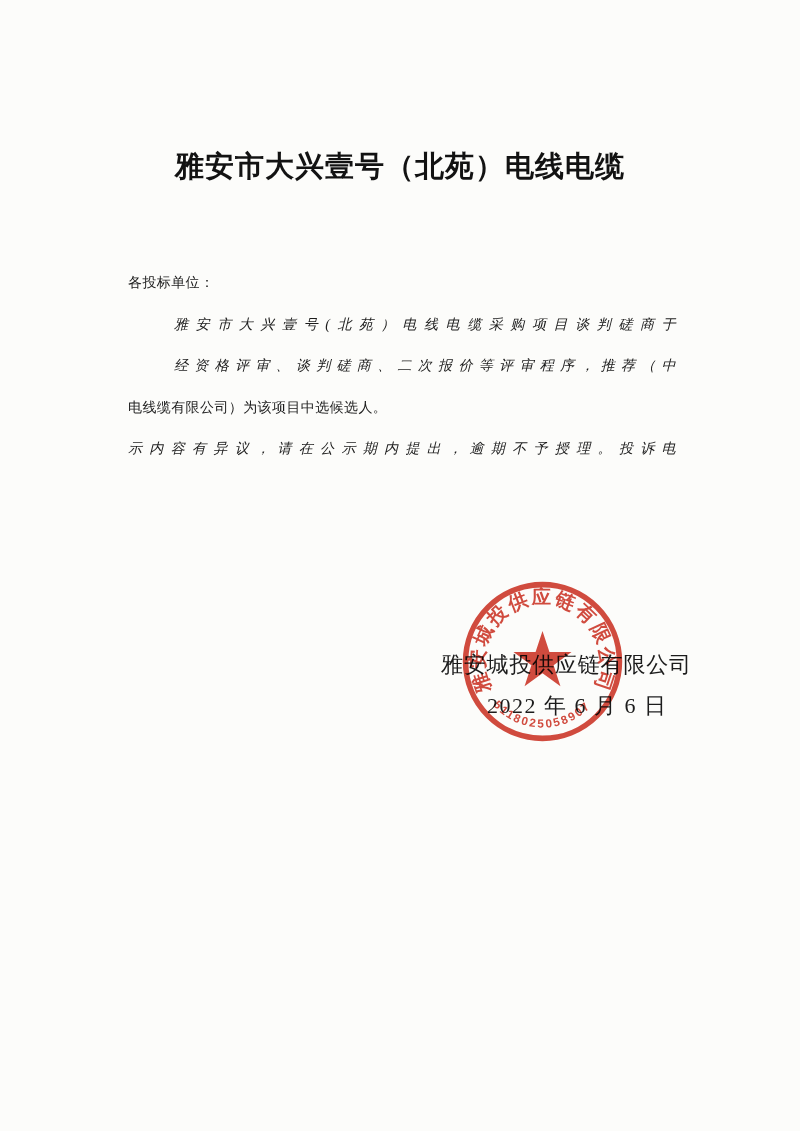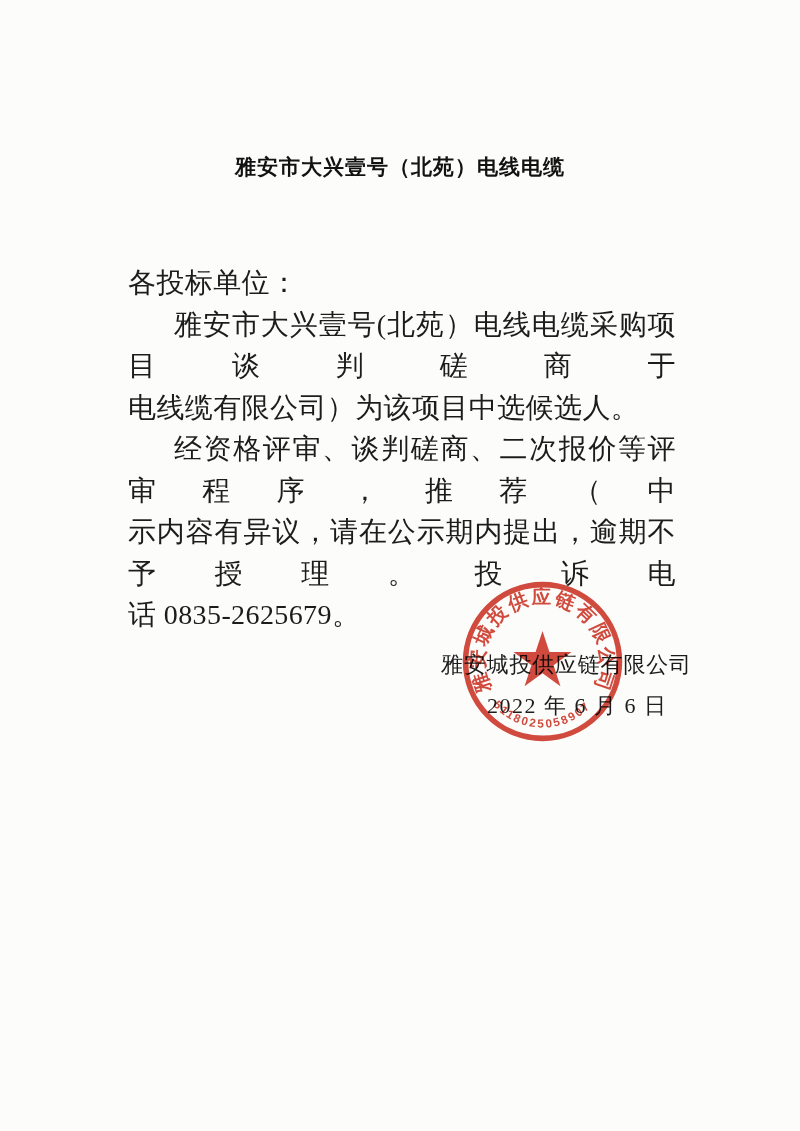--- a/index.html
+++ b/index.html
@@ -14,40 +14,41 @@
     color: #1c1c1c;
   }
   .doc-title {
     position: absolute;
     top: 147px;
     left: 0;
     width: 100%;
     text-align: center;
     font-family: "Liberation Sans", "DejaVu Sans", sans-serif;
     font-weight: bold;
-    font-size: 21px;
+    font-size: 29px;
     line-height: 39px;
     color: #121212;
     letter-spacing: 1px;
   }
   .body-text {
     position: absolute;
     left: 128px;
     top: 262px;
     width: 548px;
-    font-size: 28px;
+    font-size: 14px;
     line-height: 41.5px;
     letter-spacing: 0.4px;
   }
   .line { min-height: 41.5px; }
   .ind { text-indent: 46px; }
   .j {
     text-align: justify;
     text-align-last: justify;
     text-justify: inter-character;
+    font-style: italic;
   }
   .sig-company {
     position: absolute;
     top: 650px;
     left: 441px;
     font-size: 22px;
     letter-spacing: 0.8px;
     white-space: nowrap;
   }
   .sig-date {
@@ -77,24 +78,23 @@
 
 <div class="page">
 
   <div class="doc-title">
     <div>雅安市大兴壹号（北苑）电线电缆</div>
   </div>
 
   <div class="body-text">
     <div class="line">各投标单位：</div>
     <div class="line ind j">雅安市大兴壹号(北苑）电线电缆采购项目谈判磋商于</div>
+    <div class="line ind j">经资格评审、谈判磋商、二次报价等评审程序，推荐（中</div>
     <div class="line">电线缆有限公司）为该项目中选候选人。</div>
-    <div class="line ind j">经资格评审、谈判磋商、二次报价等评审程序，推荐（中</div>
     <div class="line j">示内容有异议，请在公示期内提出，逾期不予授理。投诉电</div>
-    <div class="line">话 0835-2625679。</div>
   </div>
 
   <div class="sig-company">雅安城投供应链有限公司</div>
   <div class="sig-date">2022 年 6 月 6 日</div>
 
   <svg class="stamp" viewBox="0 0 160 160" aria-hidden="true">
     <defs>
       <path id="ringPath" d="M 30.6 108.5 A 57 57 0 1 1 129.4 108.5" fill="none"></path>
       <path id="serialPath" d="M 28.8 120 A 65 65 0 0 0 131.2 120" fill="none"></path>
     </defs>

